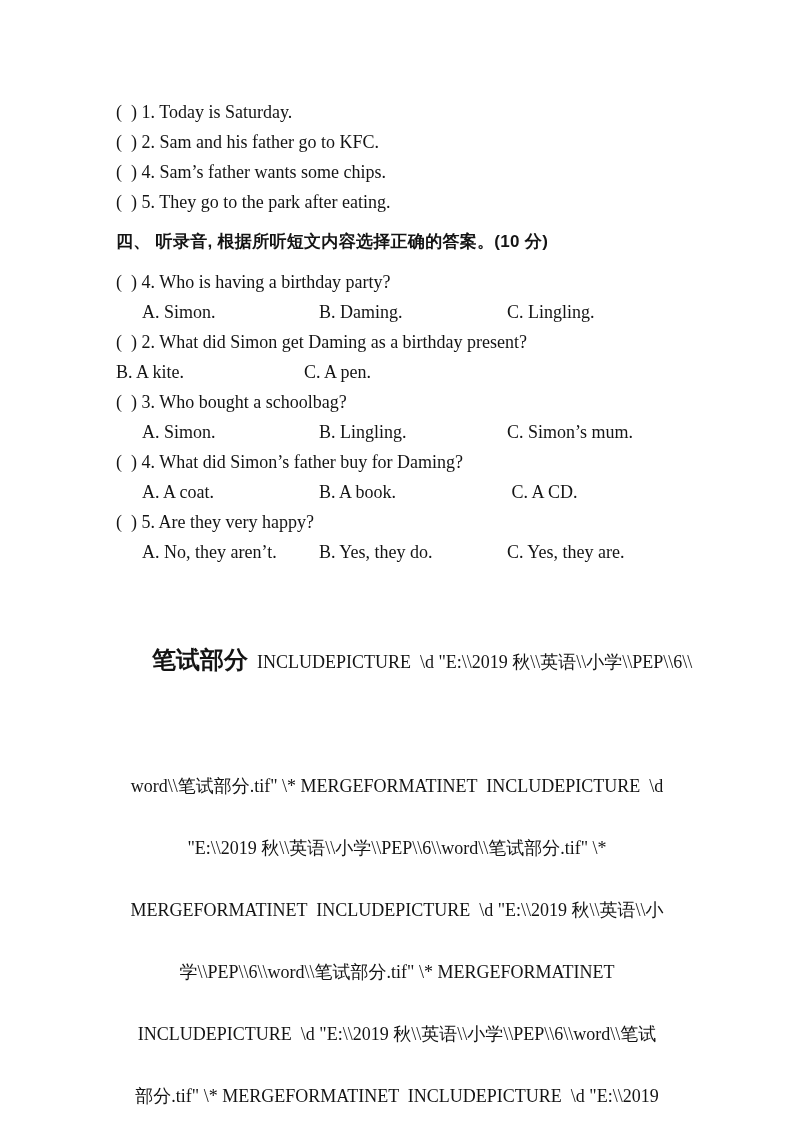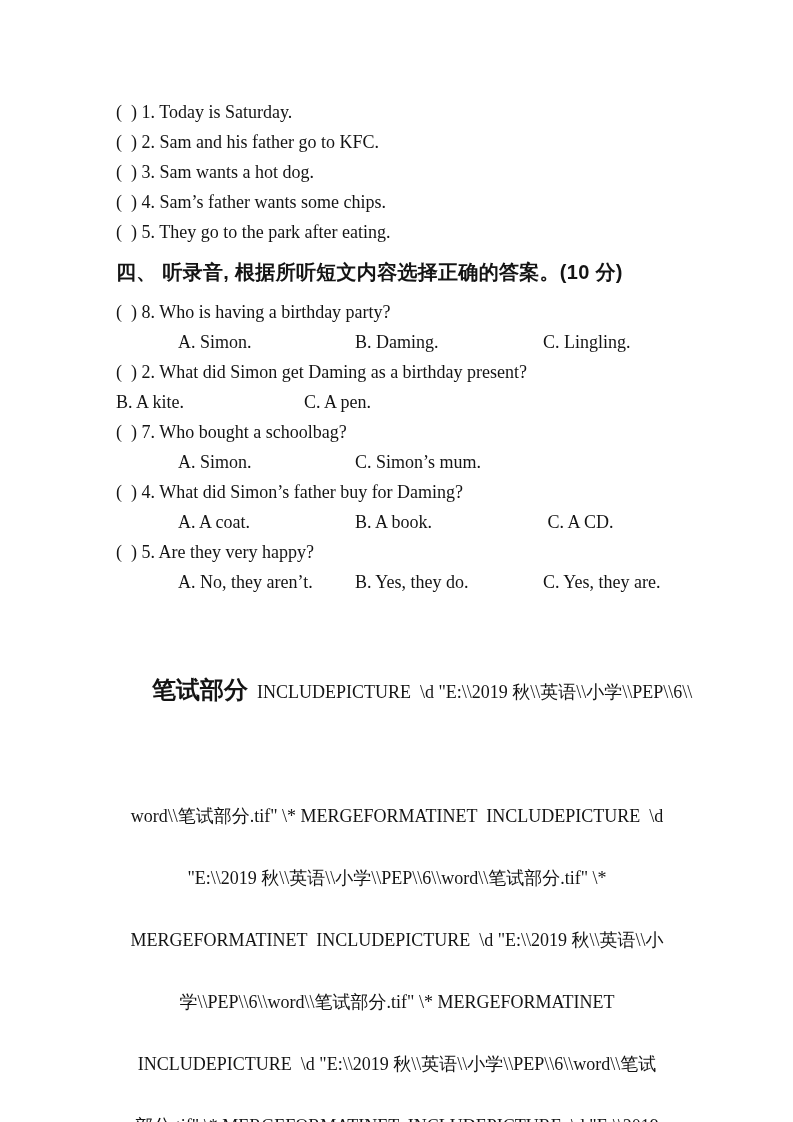--- a/index.html
+++ b/index.html
@@ -10,70 +10,70 @@
     background:#ffffff;
     color:#141414;
     font-family:"Liberation Serif","DejaVu Serif",serif;
     font-size:18px;
     overflow:hidden;
   }
   .content{padding:97px 115px 0 116px;}
   .tf-line{line-height:30px;white-space:pre-wrap;}
   .sec-heading{
     font-family:"Liberation Sans","DejaVu Sans",sans-serif;
-    font-size:20px;font-weight:600;letter-spacing:.3px;
+    font-size:17px;font-weight:600;letter-spacing:.3px;
     line-height:30px;margin:10px 0;white-space:pre-wrap;
   }
   .q-line{line-height:30px;white-space:pre-wrap;}
   .opt-row{display:flex;line-height:30px;}
   .opt{white-space:pre;}
-  .opt-a{margin-left:62px;width:177px;}
+  .opt-a{margin-left:26px;width:177px;}
   .opt-b{width:188px;}
   .opt-c{flex:1;}
   .written{text-align:center;}
   .wline{line-height:62px;white-space:pre;}
   .w-title{
     font-family:"Liberation Sans","DejaVu Sans",sans-serif;
     font-weight:600;font-size:24px;
   }
 </style>
 </head>
 <body>
 
 <div class="page">
   <div class="content">
 
     <div>
       <div class="tf-line">(  ) 1. Today is Saturday.</div>
       <div class="tf-line">(  ) 2. Sam and his father go to KFC.</div>
-      <div class="tf-line">(  ) 3. Sam wants a hot dog.</div>
       <div class="tf-line">(  ) 4. Sam’s father wants some chips.</div>
       <div class="tf-line">(  ) 5. They go to the park after eating.</div>
     </div>
 
     <div class="sec-heading">四、 听录音, 根据所听短文内容选择正确的答案。(10 分)</div>
 
     <div>
 
-      <div class="q-line">(  ) 8. Who is having a birthday party?</div>
+      <div class="q-line">(  ) 4. Who is having a birthday party?</div>
       <div class="opt-row">
         <span class="opt opt-a">A. Simon.</span>
         <span class="opt opt-b">B. Daming.</span>
         <span class="opt opt-c">C. Lingling.</span>
       </div>
 
       <div class="q-line">(  ) 2. What did Simon get Daming as a birthday present?</div>
       <div class="opt-row">
         <span class="opt opt-b">B. A kite.</span>
         <span class="opt opt-c">C. A pen.</span>
       </div>
 
-      <div class="q-line">(  ) 7. Who bought a schoolbag?</div>
+      <div class="q-line">(  ) 3. Who bought a schoolbag?</div>
       <div class="opt-row">
         <span class="opt opt-a">A. Simon.</span>
+        <span class="opt opt-b">B. Lingling.</span>
         <span class="opt opt-c">C. Simon’s mum.</span>
       </div>
 
       <div class="q-line">(  ) 4. What did Simon’s father buy for Daming?</div>
       <div class="opt-row">
         <span class="opt opt-a">A. A coat.</span>
         <span class="opt opt-b">B. A book.</span>
         <span class="opt opt-c"> C. A CD.</span>
       </div>
 

